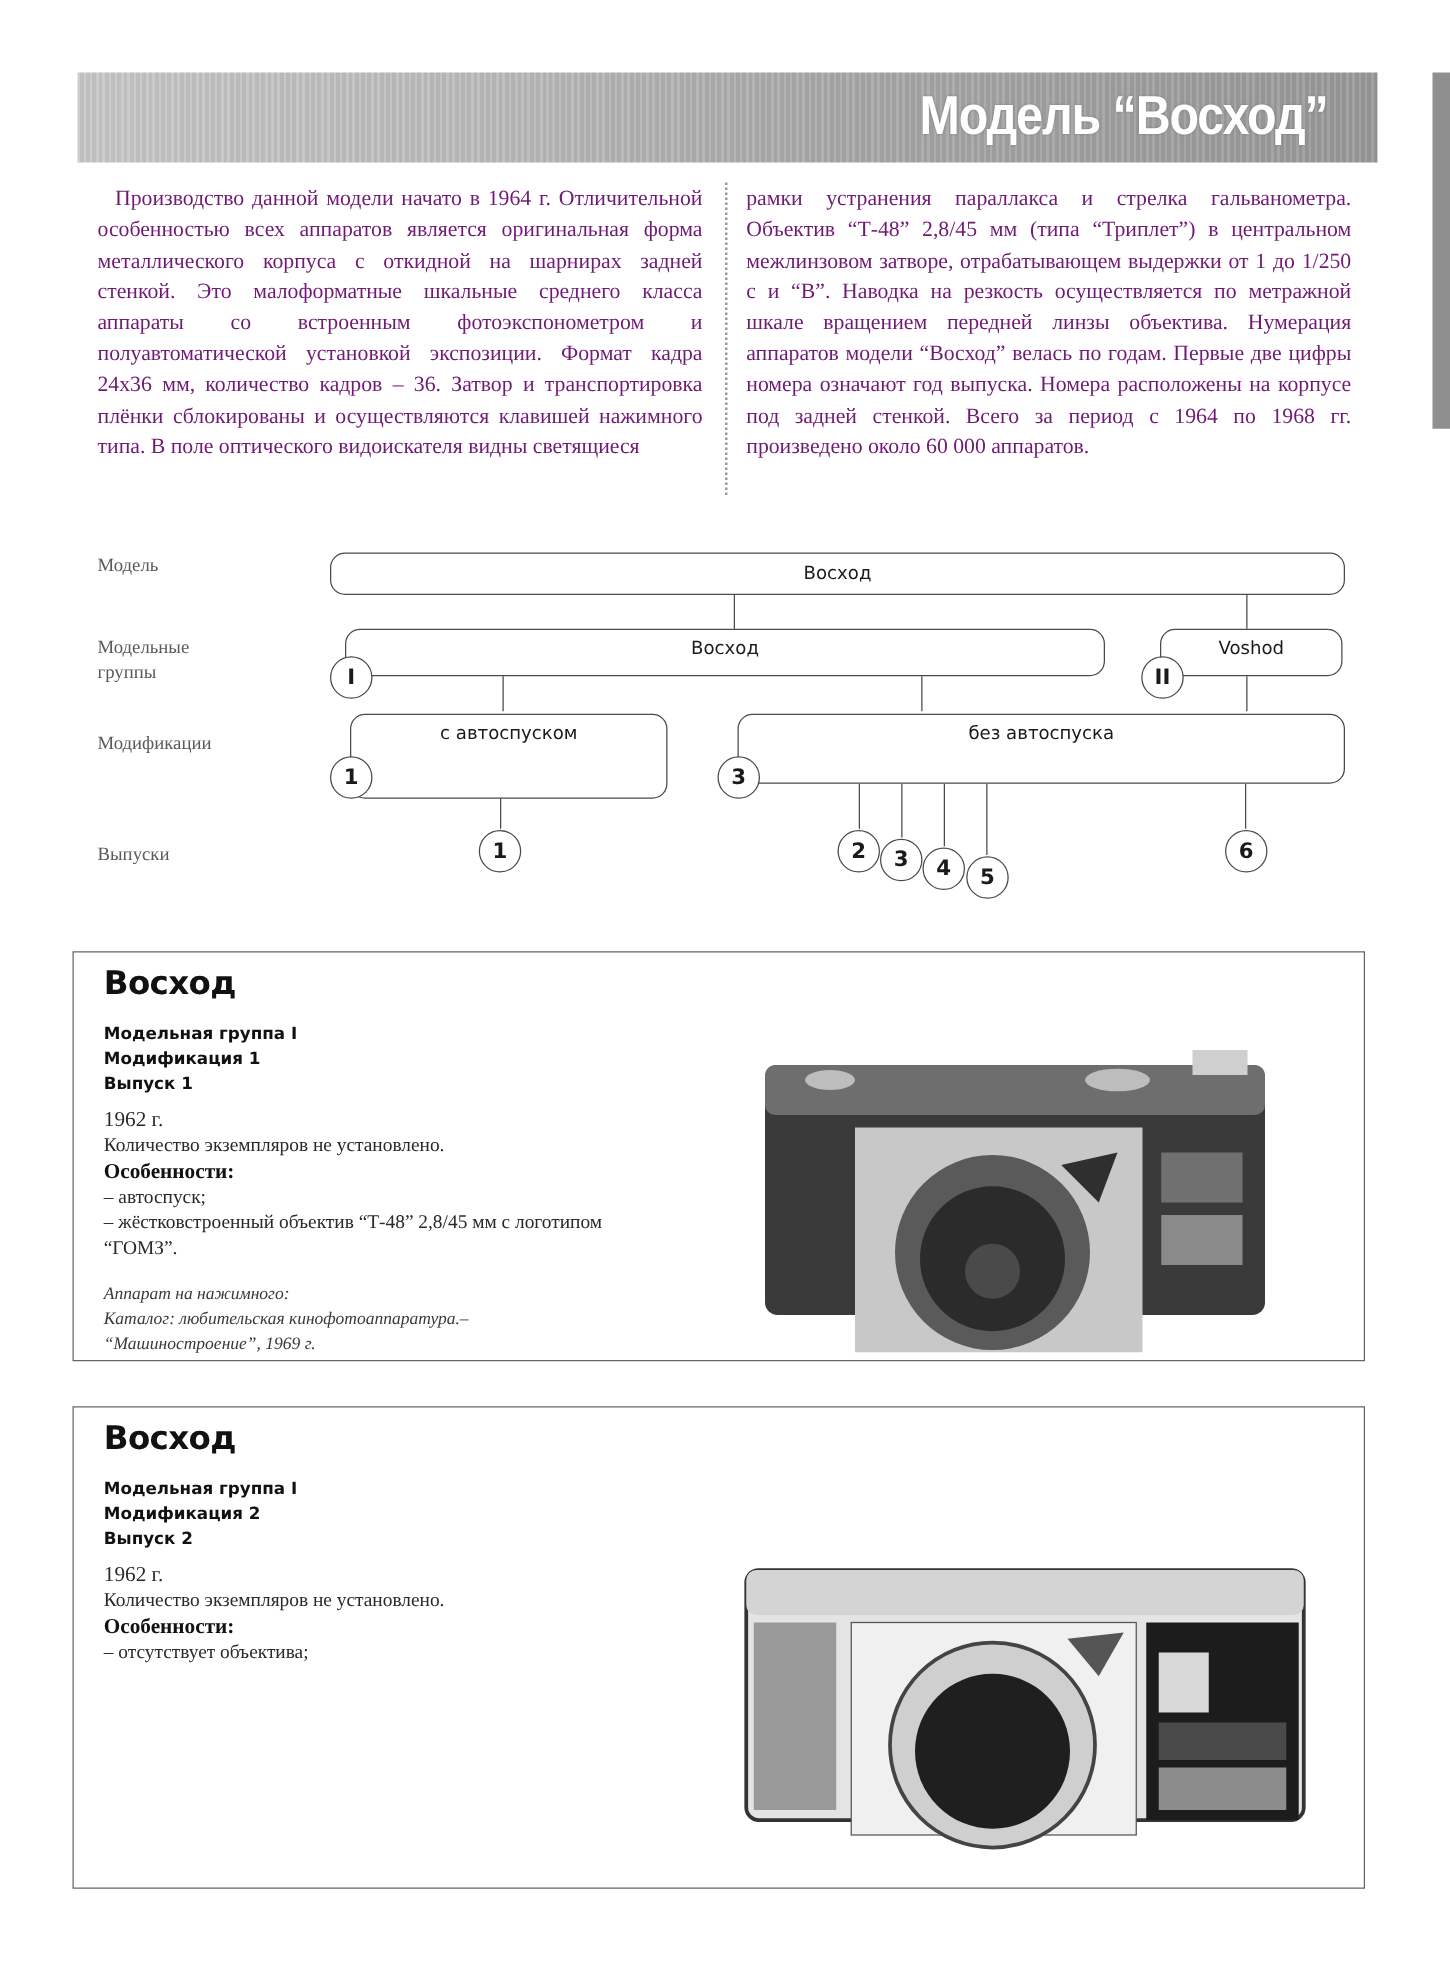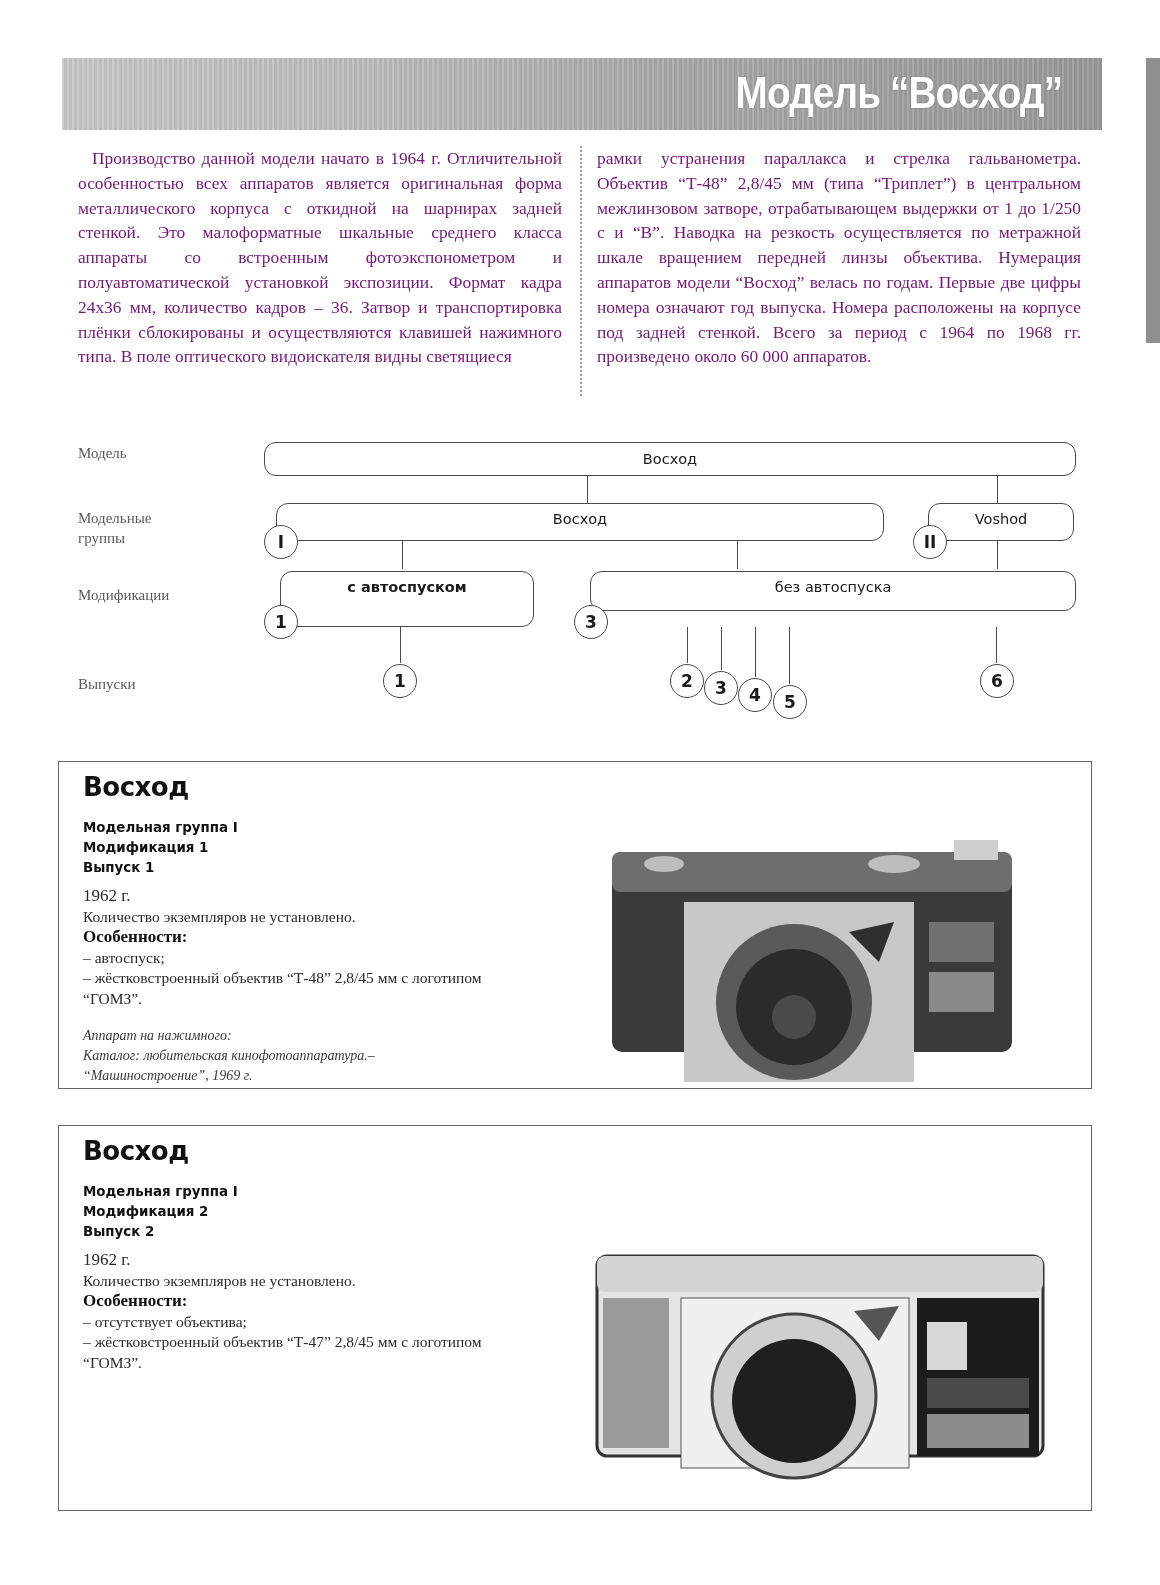--- a/index.html
+++ b/index.html
@@ -90,26 +90,26 @@
   <div class="node-box" style="left:276px;top:503px;width:608px;height:38px;line-height:30px;">
     <span>Восход</span>
   </div>
   <div class="circ" style="left:264px;top:525px;">I</div>
 
   <div class="node-box" style="left:928px;top:503px;width:146px;height:38px;line-height:30px;">
     <span>Voshod</span>
   </div>
   <div class="circ" style="left:913px;top:525px;">II</div>
 
-  <div class="node-box" style="left:280px;top:571px;width:254px;height:56px;line-height:30px;font-weight:bold;">
+  <div class="node-box" style="left:280px;top:571px;width:254px;height:68px;line-height:30px;">
     <span>с автоспуском</span>
   </div>
   <div class="circ" style="left:264px;top:605px;">1</div>
 
-  <div class="node-box" style="left:590px;top:571px;width:486px;height:40px;line-height:30px;">
+  <div class="node-box" style="left:590px;top:571px;width:486px;height:56px;line-height:30px;">
     <span>без автоспуска</span>
   </div>
   <div class="circ" style="left:574px;top:605px;">3</div>
 
   <div class="circ" style="left:383px;top:664px;">1</div>
   <div class="circ" style="left:670px;top:664px;">2</div>
   <div class="circ" style="left:704px;top:671px;">3</div>
   <div class="circ" style="left:738px;top:678px;">4</div>
   <div class="circ" style="left:773px;top:685px;">5</div>
   <div class="circ" style="left:980px;top:664px;">6</div>
@@ -157,21 +157,20 @@
   <div class="card-meta">
     <div>Модельная группа I</div>
     <div>Модификация 2</div>
     <div>Выпуск 2</div>
   </div>
   <div class="card-body serif">
     <div class="year">1962 г.</div>
     <div>Количество экземпляров не установлено.</div>
     <div class="feat-h">Особенности:</div>
     <div>– отсутствует объектива;</div>
-    <div>– жёстковстроенный объектив “Т-47” 2,8/45 мм с логотипом “ГОМЗ”.</div>
   </div>
   <div class="photo" style="left:530px;top:100px;">
     <svg width="460" height="260" viewBox="0 0 460 260">
       <rect x="8" y="30" width="446" height="200" rx="10" fill="#e4e4e4" stroke="#333" stroke-width="3"></rect>
       <rect x="8" y="30" width="446" height="36" rx="8" fill="#d4d4d4"></rect>
       <rect x="14" y="72" width="66" height="150" fill="#9a9a9a"></rect>
       <rect x="92" y="72" width="228" height="170" fill="#f0f0f0" stroke="#555" stroke-width="1"></rect>
       <circle cx="205" cy="170" r="82" fill="#cfcfcf" stroke="#444" stroke-width="3"></circle>
       <circle cx="205" cy="175" r="62" fill="#1f1f1f"></circle>
       <path d="M265 85 L310 80 L290 115 Z" fill="#555"></path>

